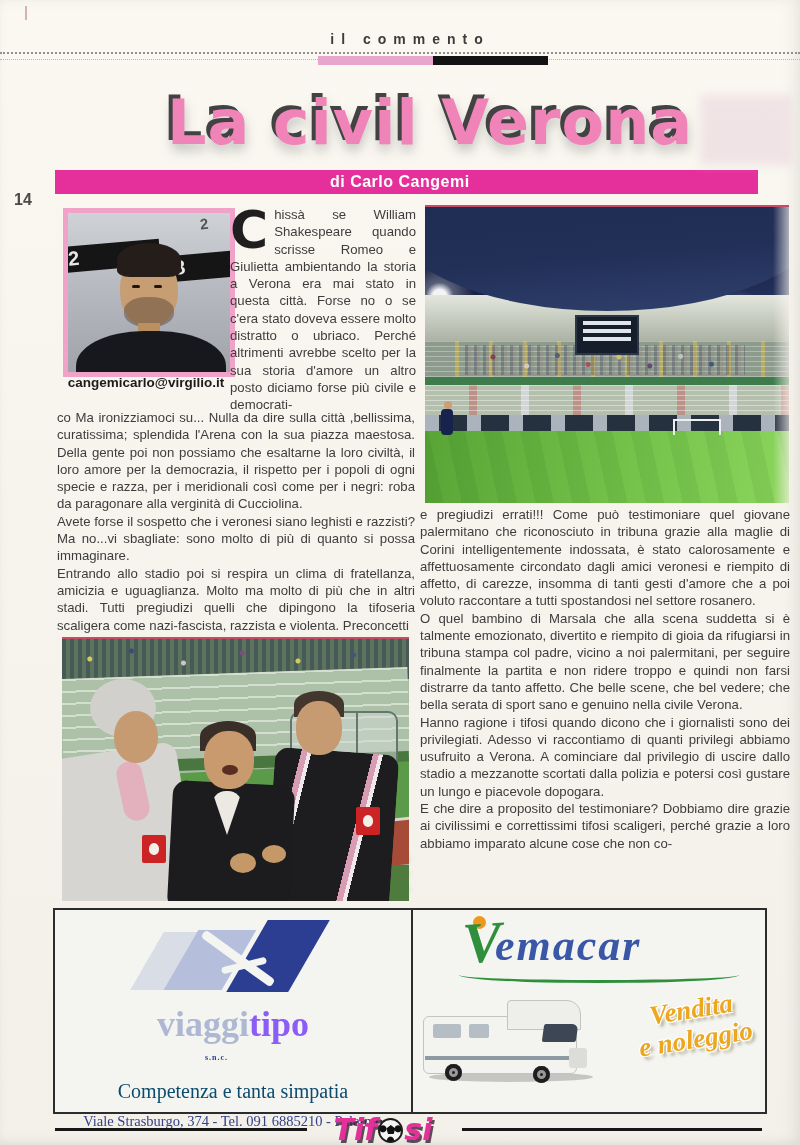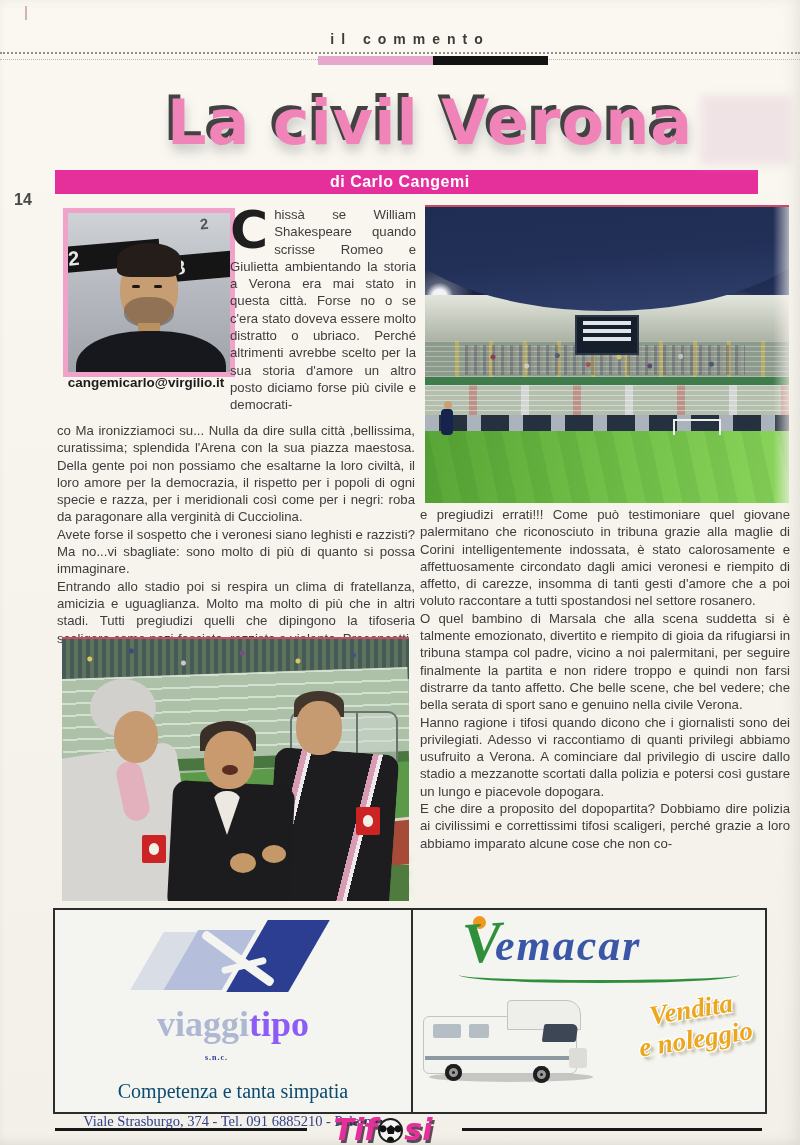--- a/index.html
+++ b/index.html
@@ -35,21 +35,21 @@
   .a-stubble{position:absolute;left:56px;top:84px;width:50px;height:30px;border-radius:45%;background:rgba(60,45,35,.38);}
   .a-eye{position:absolute;width:8px;height:3px;background:#1d1612;border-radius:2px;}
   .a-neck{position:absolute;left:70px;top:110px;width:22px;height:14px;background:#b9905f;}
   .a-polo{position:absolute;left:8px;top:118px;width:150px;height:50px;background:#17181d;border-radius:45% 45% 0 0/70% 70% 0 0;}
   .author-caption{left:58px;top:375px;width:176px;text-align:center;font-size:13.5px;font-weight:700;color:#1c1c1c;}
   
   .bodytxt{font-size:13.2px;line-height:17.3px;text-align:justify;color:#3d3d3d;}
   .bodytxt p{margin:0;}
   .col-narrow{left:230px;top:206px;width:186px;}
   .dropcap{float:left;font-size:52px;line-height:42px;font-weight:800;color:#1f1f1f;margin:3px 6px 0 0;font-family:"DejaVu Sans",sans-serif;}
-  .col-left{left:57px;top:409px;width:358px;margin-top:13px;}
+  .col-left{left:57px;top:409px;width:358px;}
   .col-right{left:420px;top:506px;width:370px;}
   
   .stadium{left:425px;top:205px;width:364px;height:296px;overflow:hidden;border-top:2px solid #c84a63;
     background:linear-gradient(165deg,#131b38 0%,#1d2950 40%,#31426f 62%,#46598a 75%);}
   .st-lights{position:absolute;left:0;top:40px;width:364px;height:110px;
     background:
       radial-gradient(circle at 4% 45%,rgba(255,255,255,.95) 0 7px,rgba(255,255,255,.28) 14px,transparent 34px),
       radial-gradient(circle at 26% 62%,rgba(255,255,255,.9) 0 5px,rgba(255,255,255,.25) 11px,transparent 28px),
       radial-gradient(circle at 45% 55%,rgba(255,255,255,.9) 0 5px,rgba(255,255,255,.22) 10px,transparent 26px),
       radial-gradient(circle at 66% 62%,rgba(255,255,255,.9) 0 5px,rgba(255,255,255,.22) 10px,transparent 26px),
@@ -279,21 +279,21 @@
     <div class="patch" style="left:80px;top:196px;width:24px;height:28px;"></div>
     <div class="patch" style="left:294px;top:168px;width:24px;height:28px;"></div>
     <div class="hand" style="left:168px;top:214px;width:26px;height:20px;"></div>
     <div class="hand" style="left:200px;top:206px;width:24px;height:18px;"></div>
   </div>
 
   <div class="abs bodytxt col-right">
     <p>e pregiudizi errati!!! Come può testimoniare quel giovane palermitano che riconosciuto in tribuna grazie alla maglie di Corini intelligentemente indossata, è stato calorosamente e affettuosamente circondato dagli amici veronesi e riempito di affetto, di carezze, insomma di tanti gesti d'amore che a poi voluto raccontare a tutti spostandosi nel settore rosanero.</p>
     <p>O quel bambino di Marsala che alla scena suddetta si è talmente emozionato, divertito e riempito di gioia da rifugiarsi in tribuna stampa col padre, vicino a noi palermitani, per seguire finalmente la partita e non ridere troppo e quindi non farsi distrarre da tanto affetto. Che belle scene, che bel vedere; che bella serata di sport sano e genuino nella civile Verona.</p>
     <p>Hanno ragione i tifosi quando dicono che i giornalisti sono dei privilegiati. Adesso vi raccontiamo di quanti privilegi abbiamo usufruito a Verona. A cominciare dal privilegio di uscire dallo stadio a mezzanotte scortati dalla polizia e potersi così gustare un lungo e piacevole dopogara.</p>
-    <p>E che dire a proposito del dopopartita? Dobbiamo dire polizia ai civilissimi e correttissimi tifosi scaligeri, perché grazie a loro abbiamo imparato alcune cose che non co-</p>
+    <p>E che dire a proposito del testimoniare? Dobbiamo dire grazie ai civilissimi e correttissimi tifosi scaligeri, perché grazie a loro abbiamo imparato alcune cose che non co-</p>
   </div>
 
   <div class="abs ads-box">
     <div class="ad-left">
       <div class="vt-logo">
         <div class="vt-shadow"></div>
         <div class="vt-light"></div>
         <div class="vt-dark"></div>
         <div class="vt-bird1"></div>
         <div class="vt-bird2"></div>

